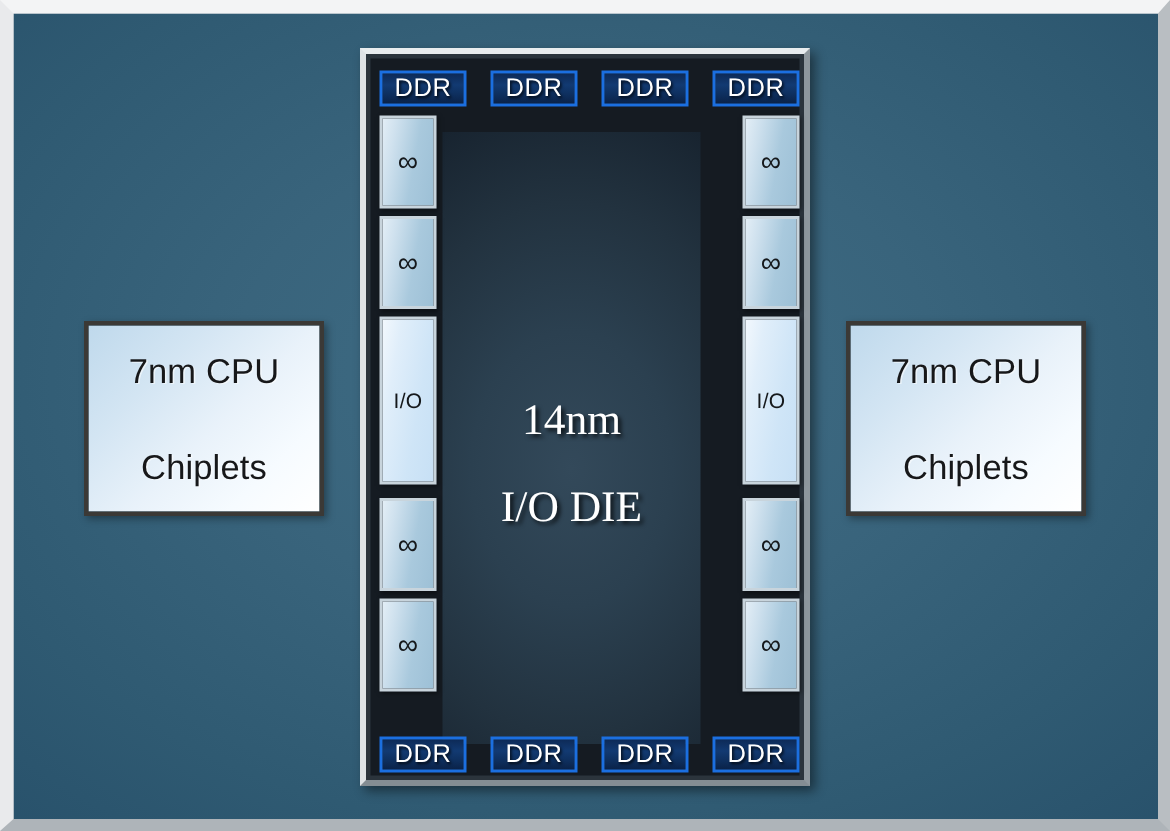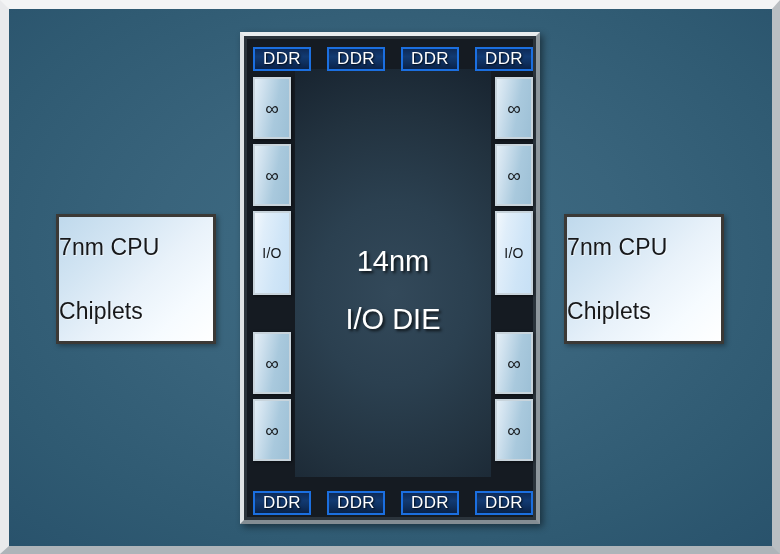--- a/index.html
+++ b/index.html
@@ -48,20 +48,21 @@
     border: 3px solid #3b3936;
     background: linear-gradient(135deg,
         #bfd9ec 0%,
         #d3e5f3 28%,
         #e9f2fa 55%,
         #f6fbff 78%,
         #ffffff 100%);
     box-shadow: 2px 2px 5px rgba(0,0,0,0.35);
     display: flex;
     flex-direction: column;
+    align-items: center;
     justify-content: center;
     gap: 33px;
   }
   #chiplet-left  { left: 56px;  top: 214px; width: 160px; height: 130px; }
   #chiplet-right { left: 564px; top: 214px; width: 160px; height: 130px; }
   .chiplet-line {
     font-size: 23px;
     color: #17181a;
     line-height: 1.34;
     letter-spacing: 0.1px;
@@ -87,29 +88,30 @@
     left: 0; top: 0;
     width: 292px; height: 484px;
     box-sizing: border-box;
     border: 3px solid #2b343c;
     background: #151b22;
   }
 
   
   #io-die {
     position: absolute;
-    left: 48px; top: 30px;
-    width: 196px; height: 408px;
+    left: 48px; top: 49px;
+    width: 172px; height: 408px;
     background:
       radial-gradient(ellipse 130% 75% at 50% 55%,
         #33495a 0%,
         #2b4050 30%,
         #22323f 58%,
         #182430 82%,
         #121b24 100%);
+    font-family: Liberation Serif, serif;
   }
   #io-die-label {
     position: absolute;
     left: 0;
     top: 175px;
     width: 100%;
     text-align: center;
     color: #ffffff;
     text-shadow: 2px 2px 3px rgba(0,0,0,0.75);
   }
@@ -179,21 +181,21 @@
     color: #15181b;
     line-height: 1;
     letter-spacing: 0.2px;
   }
   
   .col-left  { left: 6px;   width: 38px; }
   .col-right { left: 248px; width: 38px; }
   
   .row-if-1 { top: 38px;  height: 62px; }
   .row-if-2 { top: 105px; height: 62px; }
-  .row-io   { top: 172px; height: 84px; }
+  .row-io   { top: 172px; height: 112px; }
   .row-if-3 { top: 293px; height: 62px; }
   .row-if-4 { top: 360px; height: 62px; }
 </style>
 </head>
 <body>
 
 <div id="slide">
 
   <div id="canvas-bg"></div>
 

